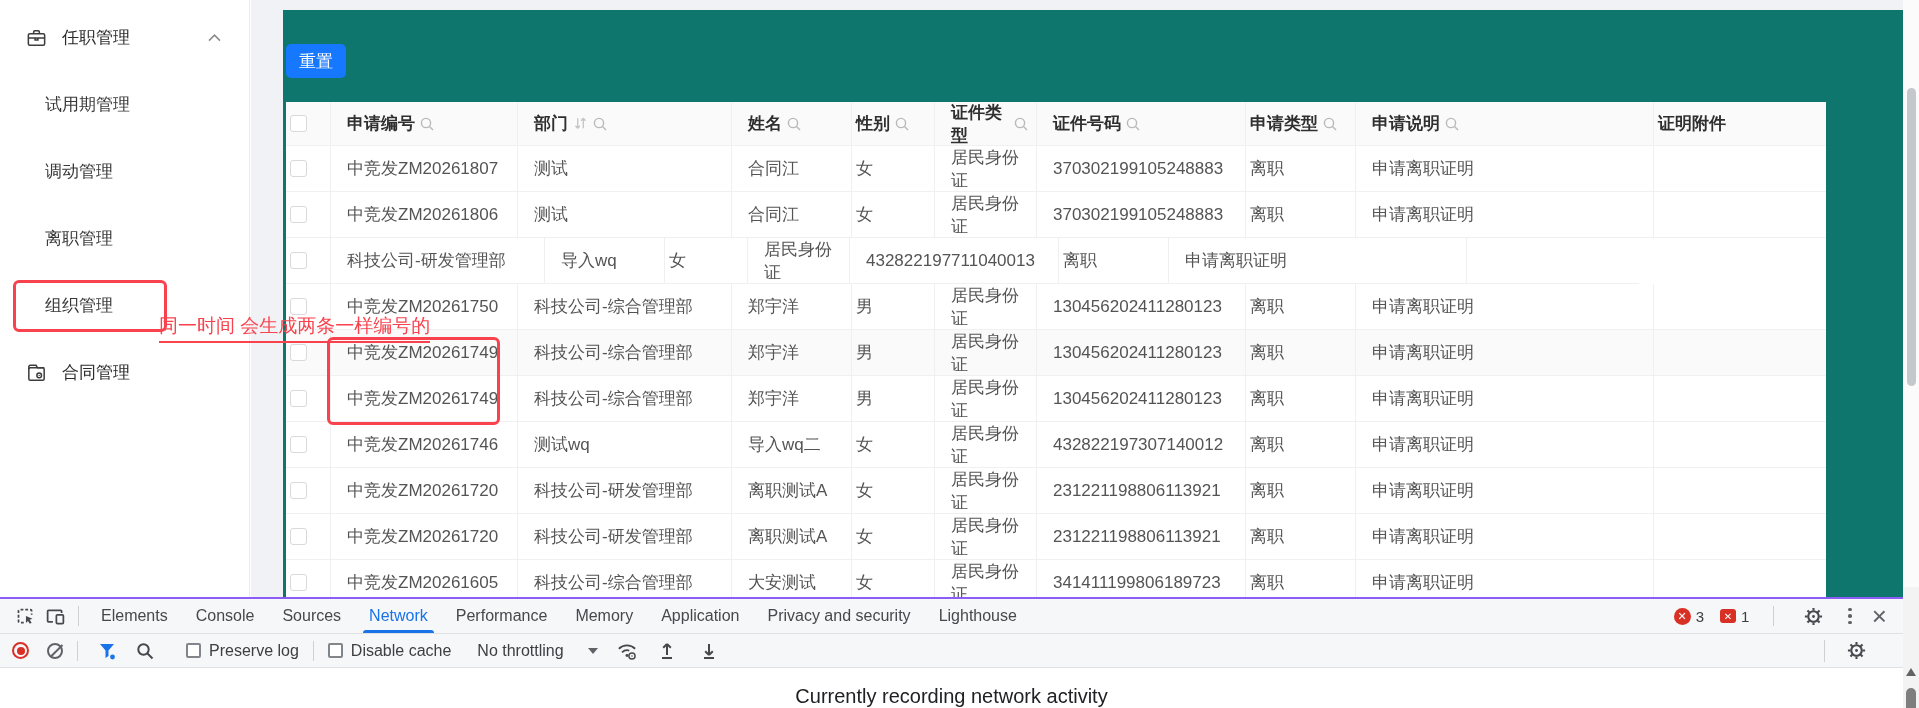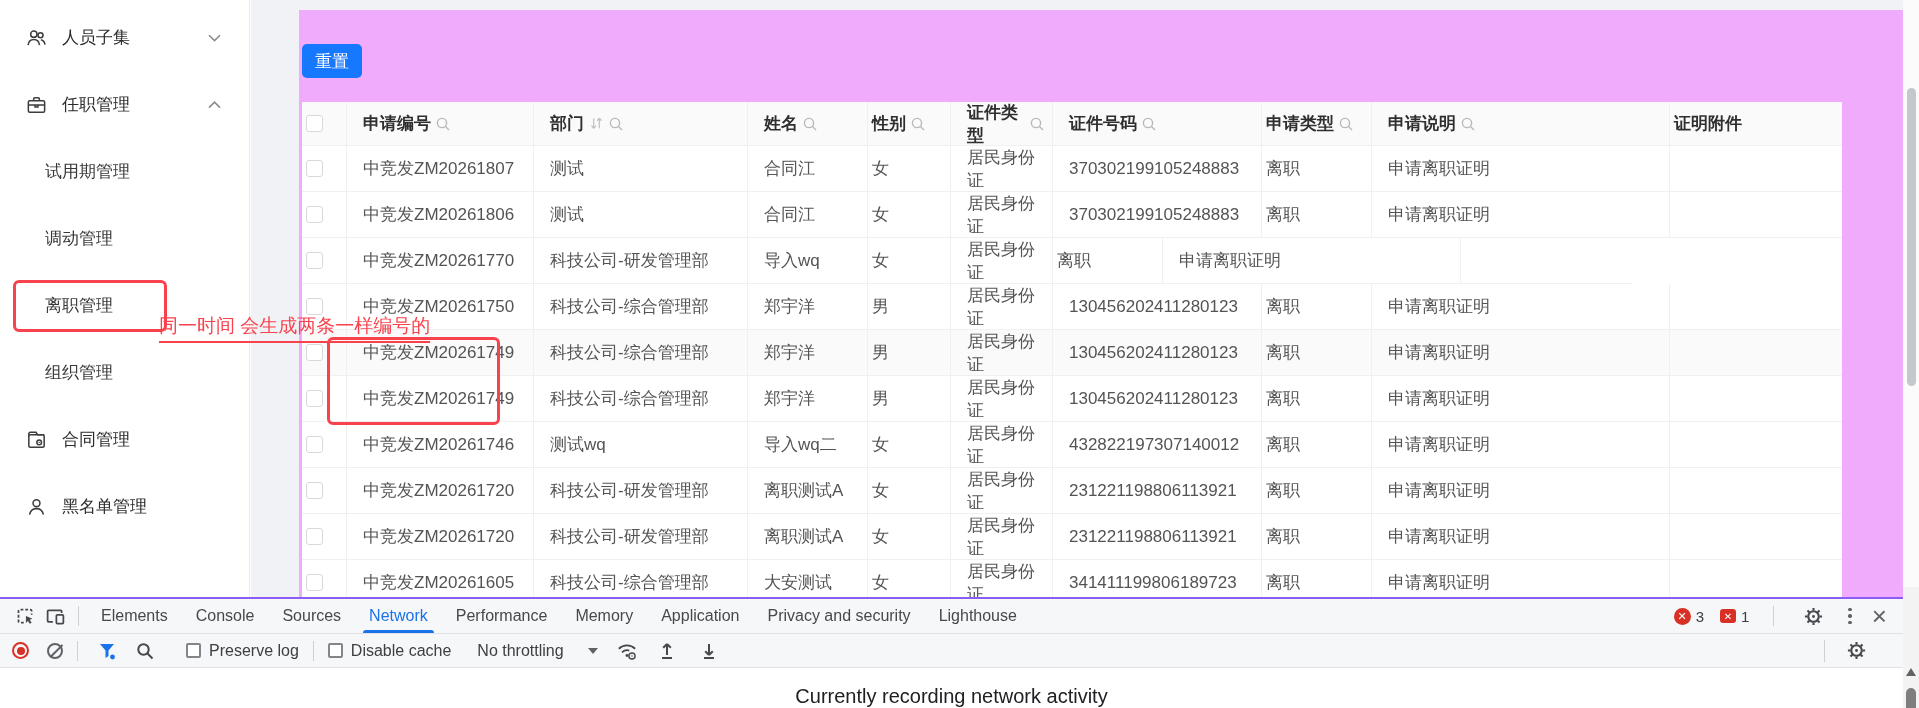--- a/index.html
+++ b/index.html
@@ -9,21 +9,21 @@
   
   .sidebar { position:absolute; left:0; top:0; width:250px; height:708px; background:#fff; border-right:1px solid #ebebeb; z-index:5; }
   .side-item { height:67px; position:relative; display:flex; align-items:center; font-size:17px; color:#2b2b2b; cursor:pointer; }
   .side-item .s-icon { position:absolute; left:25px; top:50%; transform:translateY(-50%); width:23px; height:23px; display:flex; }
   .side-item.l1 .s-label { margin-left:62px; }
   .side-item.l2 .s-label { margin-left:45px; color:#383838; }
   .side-item .chev { position:absolute; right:28px; top:50%; transform:translateY(-50%); display:flex; }
 
   
   .main { position:absolute; left:251px; top:0; width:1652px; height:708px; background:#f0f2f5; }
-  .card { position:absolute; left:32px; top:10px; width:1620px; height:698px; background:#f0abfc;margin-left:16px; }
+  .card { position:absolute; left:32px; top:10px; width:1620px; height:698px; background:#0f766e; }
   .reset-btn { position:absolute; left:3px; top:34px; width:60px; height:34px; background:#1677ff; border:none; border-radius:5px; color:#fff; font-size:17px; font-family:inherit; cursor:pointer; }
 
   
   .tbl { position:absolute; left:3px; top:92px; width:1540px; }
   .thead { display:flex; height:44px; background:#fafafa; }
   .trow { display:flex; height:46px; background:#fff; }
   .trow.hl { background:#fafafa; }
   .th, .td { display:flex; align-items:center; border-right:1px solid #f0f0f0; border-bottom:1px solid #f0f0f0; padding:0 8px 0 16px; overflow:hidden; }
   .th { color:#2f2f2f; font-weight:600; font-size:17px; cursor:pointer; }
   .td { color:#545454; font-size:17px; }
@@ -191,25 +191,25 @@
             <div class="td" style="width: 102px;">居民身份证</div>
             <div class="td" style="width: 209px;">370302199105248883</div>
             <div class="td center" style="width: 110px;">离职</div>
             <div class="td" style="width: 298px;">申请离职证明</div>
             <div class="td center" style="width: 172px;"></div>
           </div>
           <div class="trow">
             <div class="td center" style="width: 45px;">
               <span class="cb"></span>
             </div>
-            <div class="td" style="width: 187px;">中竞发ZM20261770</div>
             <div class="td" style="width: 214px;">科技公司-研发管理部</div>
             <div class="td" style="width: 120px;">导入wq</div>
             <div class="td center" style="width: 83px;">女</div>
             <div class="td" style="width: 102px;">居民身份证</div>
+            <div class="td" style="width: 209px;">432822197711040013</div>
             <div class="td center" style="width: 110px;">离职</div>
             <div class="td" style="width: 298px;">申请离职证明</div>
             <div class="td center" style="width: 172px;"></div>
           </div>
           <div class="trow">
             <div class="td center" style="width: 45px;">
               <span class="cb"></span>
             </div>
             <div class="td" style="width: 187px;">中竞发ZM20261750</div>
             <div class="td" style="width: 214px;">科技公司-综合管理部</div>
@@ -304,36 +304,20 @@
             <div class="td center" style="width: 110px;">离职</div>
             <div class="td" style="width: 298px;">申请离职证明</div>
             <div class="td center" style="width: 172px;"></div>
           </div>
         </div>
     </div>
   </div>
 </div>
 
 <div class="sidebar" id="sidebar" style="padding-top: 4px;">
-    <div class="side-item l1">
-      <span class="s-icon">
-        <svg width="23" height="23" viewBox="0 0 24 24" fill="none" stroke="#3d3d3d" stroke-width="1.6">
-          <circle cx="9.2" cy="8" r="3.3"></circle>
-          <path d="M3.2 19.5c.5-3.8 3-6 6-6s5.5 2.2 6 6"></path>
-          <circle cx="16.2" cy="9.2" r="2.6"></circle>
-          <path d="M16.6 13.8c2.4.5 3.9 2.4 4.3 5.2"></path>
-        </svg>
-      </span>
-      <span class="s-label">人员子集</span>
-      <span class="chev">
-        <svg width="13" height="8" viewBox="0 0 13 8" fill="none" stroke="#8c8c8c" stroke-width="1.6">
-          <path d="M1 1.2 6.5 6.6 12 1.2"></path>
-        </svg>
-      </span>
-    </div>
     <div class="side-item l1">
       <span class="s-icon">
         <svg width="23" height="23" viewBox="0 0 24 24" fill="none" stroke="#3d3d3d" stroke-width="1.6">
           <rect x="3.5" y="7.5" width="17" height="12" rx="1.5"></rect>
           <path d="M9 7.5V5.8A1.3 1.3 0 0 1 10.3 4.5h3.4A1.3 1.3 0 0 1 15 5.8v1.7M3.5 12h17M10.5 12v2h3v-2"></path>
         </svg>
       </span>
       <span class="s-label">任职管理</span>
       <span class="chev">
         <svg width="13" height="8" viewBox="0 0 13 8" fill="none" stroke="#8c8c8c" stroke-width="1.6">
@@ -356,29 +340,20 @@
     <div class="side-item l1">
       <span class="s-icon">
         <svg width="23" height="23" viewBox="0 0 24 24" fill="none" stroke="#3d3d3d" stroke-width="1.6">
           <path d="M4 8V5.5A1.5 1.5 0 0 1 5.5 4h6l1.5 2.5H20"></path>
           <rect x="4" y="6.5" width="16" height="13" rx="1.5"></rect>
           <circle cx="14.8" cy="14.5" r="2.4"></circle>
           <circle cx="14.8" cy="14.5" r="0.7" fill="#3d3d3d" stroke="none"></circle>
         </svg>
       </span>
       <span class="s-label">合同管理</span>
-    </div>
-    <div class="side-item l1">
-      <span class="s-icon">
-        <svg width="23" height="23" viewBox="0 0 24 24" fill="none" stroke="#3d3d3d" stroke-width="1.6">
-          <circle cx="12" cy="8" r="3.6"></circle>
-          <path d="M4.8 20c.8-4.2 3.7-6.3 7.2-6.3s6.4 2.1 7.2 6.3"></path>
-        </svg>
-      </span>
-      <span class="s-label">黑名单管理</span>
     </div>
   </div>
 
 <div class="red-box" style="left:13px; top:280px; width:154px; height:52px;"></div>
 <div class="red-box" style="left:327px; top:337px; width:173px; height:88px;"></div>
 <div class="red-note">同一时间 会生成两条一样编号的</div>
 
 <div class="devtools">
   <div class="dt-tabs">
     <span class="dt-icon-btn">

